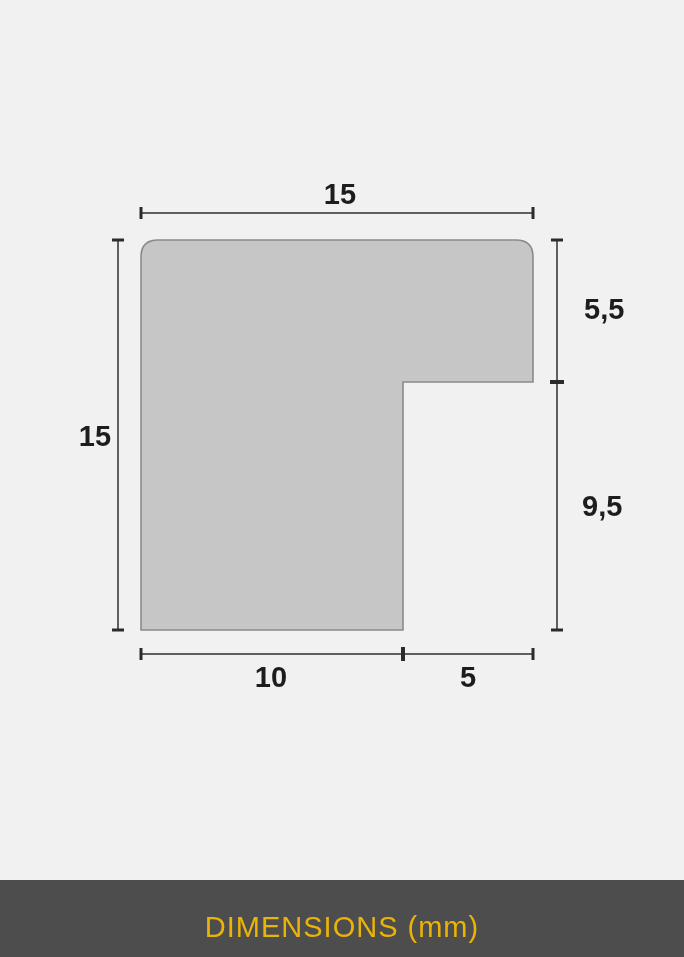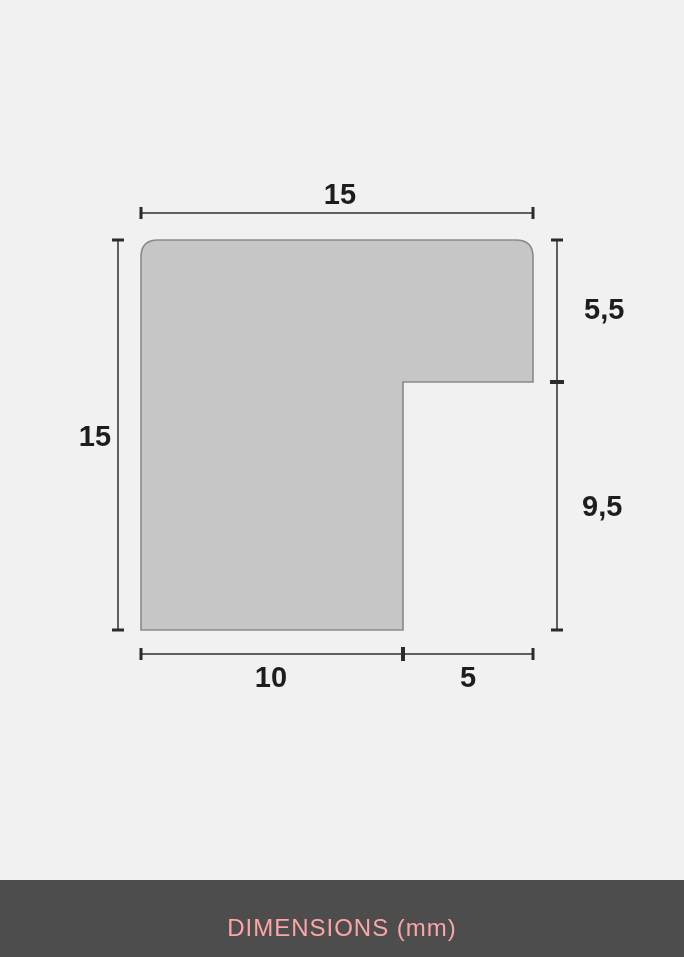--- a/index.html
+++ b/index.html
@@ -38,22 +38,22 @@
     width: 684px;
     height: 77px;
     background: #4d4d4d;
     display: flex;
     align-items: center;
     justify-content: center;
     box-sizing: border-box;
     padding-top: 18px;
   }
   .footer-bar .footer-label {
-    color: #fca5a5;
-    font-size: 24px;
+    color: #eab308;
+    font-size: 29px;
     font-weight: 400;
     letter-spacing: 1px;
     font-family: "Liberation Sans", sans-serif;
   }
 </style>
 </head>
 <body>
 
 <div class="canvas">
   <svg width="684" height="880" viewBox="0 0 684 880">

